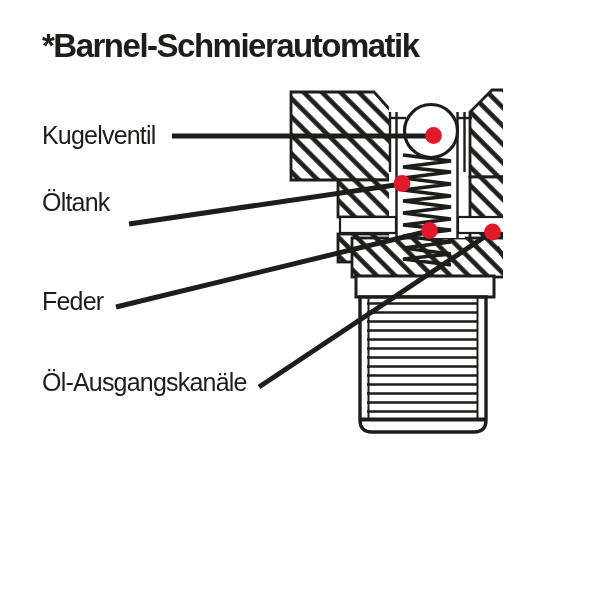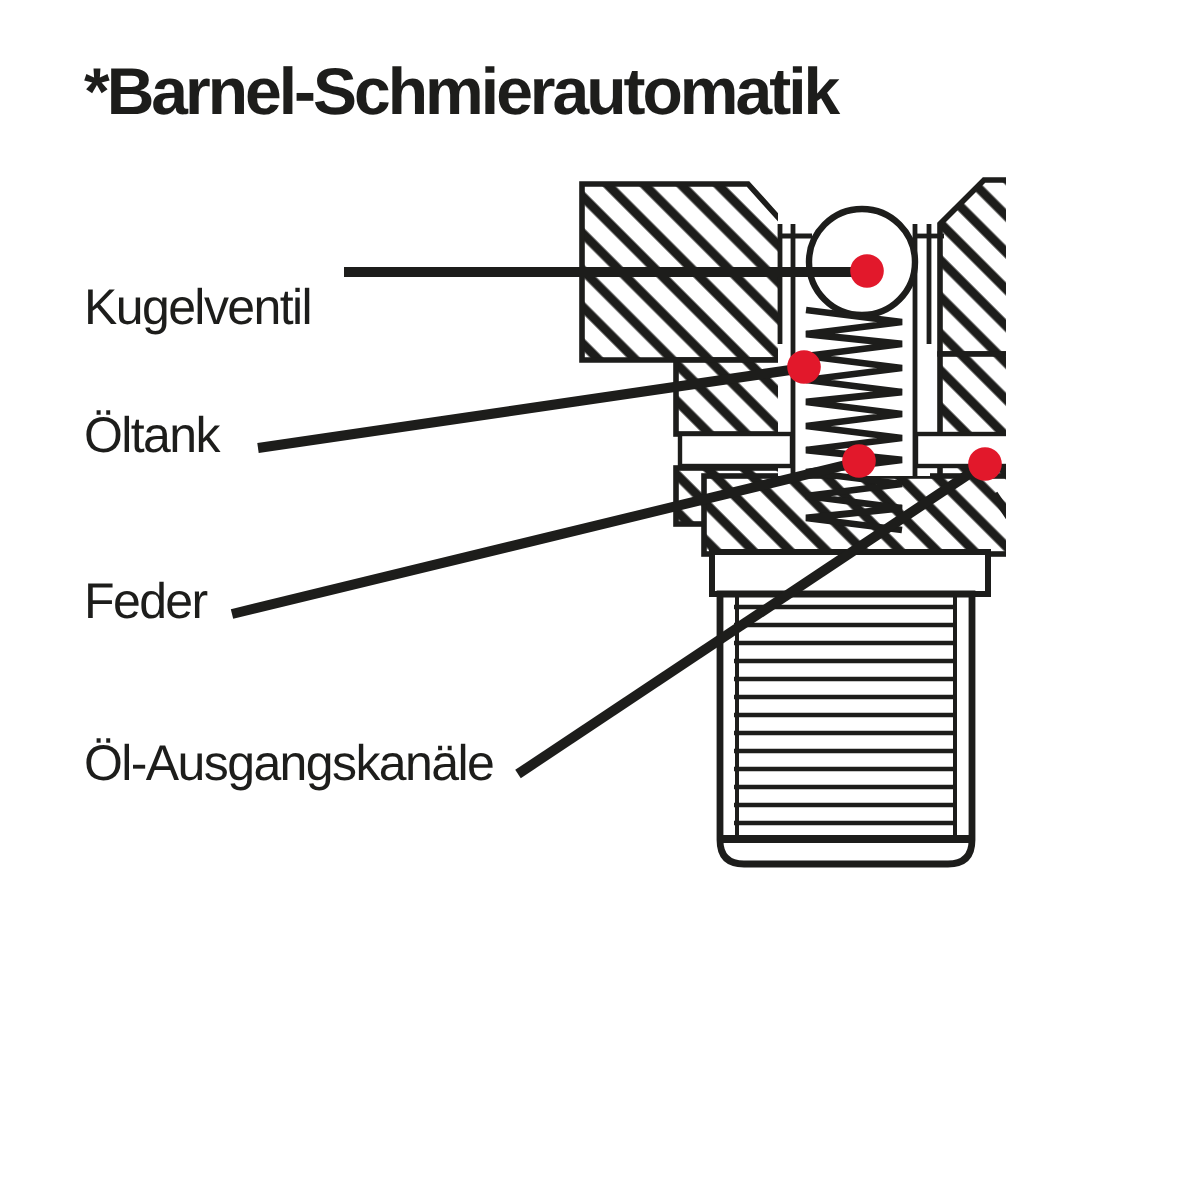--- a/index.html
+++ b/index.html
@@ -13,22 +13,22 @@
   .title{
     position:absolute;left:42px;top:27px;
     font-size:33px;font-weight:bold;letter-spacing:-1.5px;
     color:var(--ink,#1d1d1b);white-space:nowrap;
   }
   .part-label{
     position:absolute;left:42px;
     font-size:25px;font-weight:400;letter-spacing:-0.8px;
     color:var(--ink,#1d1d1b);white-space:nowrap;
   }
-  #lbl-kugelventil{top:121px;margin-top:19px;}
-  #lbl-oeltank{top:204px;}
+  #lbl-kugelventil{top:121px;}
+  #lbl-oeltank{top:188px;}
   #lbl-feder{top:287px;}
   #lbl-kanaele{top:368px;}
   svg{position:absolute;left:0;top:0;}
   .hatch{fill:url(#hatchPat);stroke:var(--ink,#1d1d1b);stroke-width:2.8;}
   .white{fill:#fff;stroke:var(--ink,#1d1d1b);}
   .ink{stroke:var(--ink,#1d1d1b);fill:none;}
   .leader{stroke:var(--ink,#1d1d1b);stroke-width:5;fill:none;}
   .dot{fill:var(--marker-red,#e2182b);stroke:none;}
 </style>
 </head>

